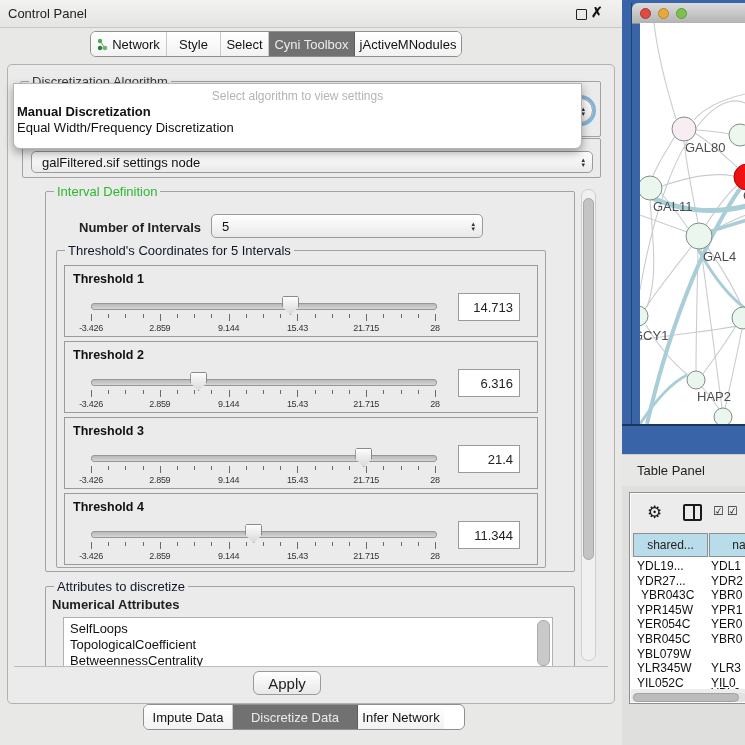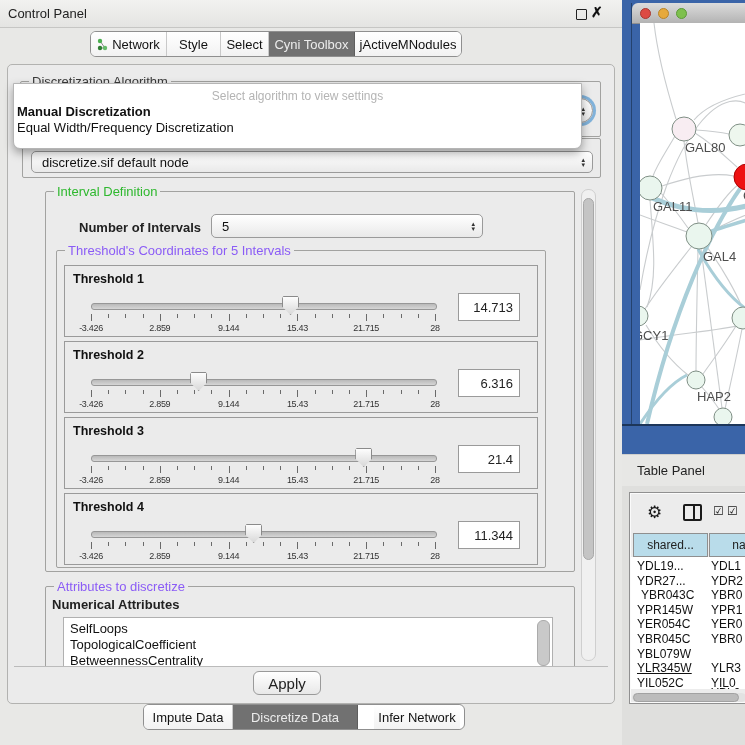--- a/index.html
+++ b/index.html
@@ -16,21 +16,21 @@
   .tabgroup{height:24px;display:flex;border:1px solid #8f8f8f;border-radius:6px;background:#fff;overflow:hidden;}
   .tab{display:flex;align-items:center;justify-content:center;gap:4px;height:100%;
        font-size:13px;color:#111;background:linear-gradient(#ffffff,#f2f2f2);border-right:1px solid #c9c9c9;box-sizing:border-box;}
   .tab:last-child{border-right:none;}
   .tab.sel{background:#717171;color:#ececec;border-right:1px solid #5e5e5e;}
   #panel-outer{left:7px;top:64px;width:606px;height:638px;background:#ebebeb;
                border:1px solid #b2b2b0;border-radius:5px;}
   .group{position:absolute;border:1px solid #a2a2a0;border-radius:2px;box-sizing:border-box;}
   .legend{position:absolute;top:-8px;left:8px;background:#ebebeb;padding:0 3px;font-size:13px;}
   .legend.green{color:#2eb82e;}
-  .legend.blue{color:#8b5cf6;}
+  .legend.blue{color:#0f172a;}
   .legend.dark{color:#3a3a3a;}
   .combo{position:absolute;background:linear-gradient(#ffffff,#e9e9e9);border:1px solid #9a9a9a;
          border-radius:5px;box-sizing:border-box;display:flex;align-items:center;padding-left:10px;font-size:13px;color:#111;}
   .stepper{position:absolute;right:7px;top:50%;transform:translateY(-50%);display:flex;flex-direction:column;
            line-height:5px;font-size:7px;color:#333;}
   
   #algo-popup{left:13px;top:83px;width:567px;height:64px;background:#fff;border:1px solid #b5b5b5;
               border-radius:0 0 7px 7px;box-shadow:0 4px 10px rgba(0,0,0,.35);z-index:30;}
   #algo-popup .hint{position:absolute;top:5px;left:0;width:100%;text-align:center;color:#b4b4b4;font-size:12px;}
   .popup-item{position:absolute;left:3px;font-size:13px;color:#111;white-space:nowrap;}
@@ -127,21 +127,21 @@
 
 <div class="abs" id="algo-popup">
   <div class="hint">Select algorithm to view settings</div>
 <div class="popup-item" style="top: 20px; font-weight: bold;">Manual Discretization</div>
     <div class="popup-item" style="top: 36px;">Equal Width/Frequency Discretization</div>
   </div>
 
 <div class="group" style="left:22px;top:138px;width:579px;height:40px;">
   <span class="legend dark">Table Data</span>
   <div class="combo" style="left:8px;top:12px;width:562px;height:22px;">
-    <span>discretize.sif default node</span>
+    <span>galFiltered.sif settings node</span>
     <span class="stepper">
         <span>▴</span>
         <span>▾</span>
       </span>
   </div>
 </div>
 
 <div class="abs" id="scrollpane">
   <div class="group" id="interval-group" style="left:31px;top:8px;width:530px;height:381px;">
     <span class="legend green">Interval Definition</span>
@@ -308,21 +308,21 @@
   <span>Apply</span>
 </div>
 
 <div class="abs tabgroup" id="bottom-tabs" style="left:143px;top:704px;width:320px;">
     <div class="tab" style="width: 89px;">
       <span>Impute Data</span>
     </div>
     <div class="tab sel" style="width: 125px;">
       <span>Discretize Data</span>
     </div>
-    <div class="tab" style="width: 86px; margin-left: 16px;">
+    <div class="tab" style="width: 86px;">
       <span>Infer Network</span>
     </div>
   </div>
 
 <div class="abs" id="net-window">
   <div class="abs" id="net-titlebar">
     <span class="tlight" style="background:#dd4b43;border:1px solid #a83830;"></span>
     <span class="tlight" style="background:#e6a93c;border:1px solid #b8842a;"></span>
     <span class="tlight" style="background:#7ec04e;border:1px solid #5c9a38;"></span>
   </div>
@@ -400,21 +400,21 @@
         <div class="tbl-cell" style="left: 10px; top: 31.2px;">YBR043C</div>
         <div class="tbl-cell" style="left: 80px; top: 31.2px;">YBR0</div>
         <div class="tbl-cell" style="left: 6px; top: 45.8px;">YPR145W</div>
         <div class="tbl-cell" style="left: 80px; top: 45.8px;">YPR1</div>
         <div class="tbl-cell" style="left: 6px; top: 60.4px;">YER054C</div>
         <div class="tbl-cell" style="left: 80px; top: 60.4px;">YER0</div>
         <div class="tbl-cell" style="left: 6px; top: 75px;">YBR045C</div>
         <div class="tbl-cell" style="left: 80px; top: 75px;">YBR0</div>
         <div class="tbl-cell" style="left: 6px; top: 89.6px;">YBL079W</div>
         <div class="tbl-cell" style="left: 80px; top: 89.6px; margin-top: 39px;">YBL0</div>
-        <div class="tbl-cell" style="left: 6px; top: 104.2px; text-decoration: underline;">YLR345W</div>
+        <div class="tbl-cell" style="left: 6px; top: 104.2px;">YLR345W</div>
         <div class="tbl-cell" style="left: 80px; top: 104.2px;">YLR3</div>
         <div class="tbl-cell" style="left: 6px; top: 118.8px;">YIL052C</div>
         <div class="tbl-cell" style="left: 80px; top: 118.8px;">YIL0</div>
       </div>
     <div id="hscroll">
         <div class="hthumb"></div>
       </div>
   </div>
 </div>
 

